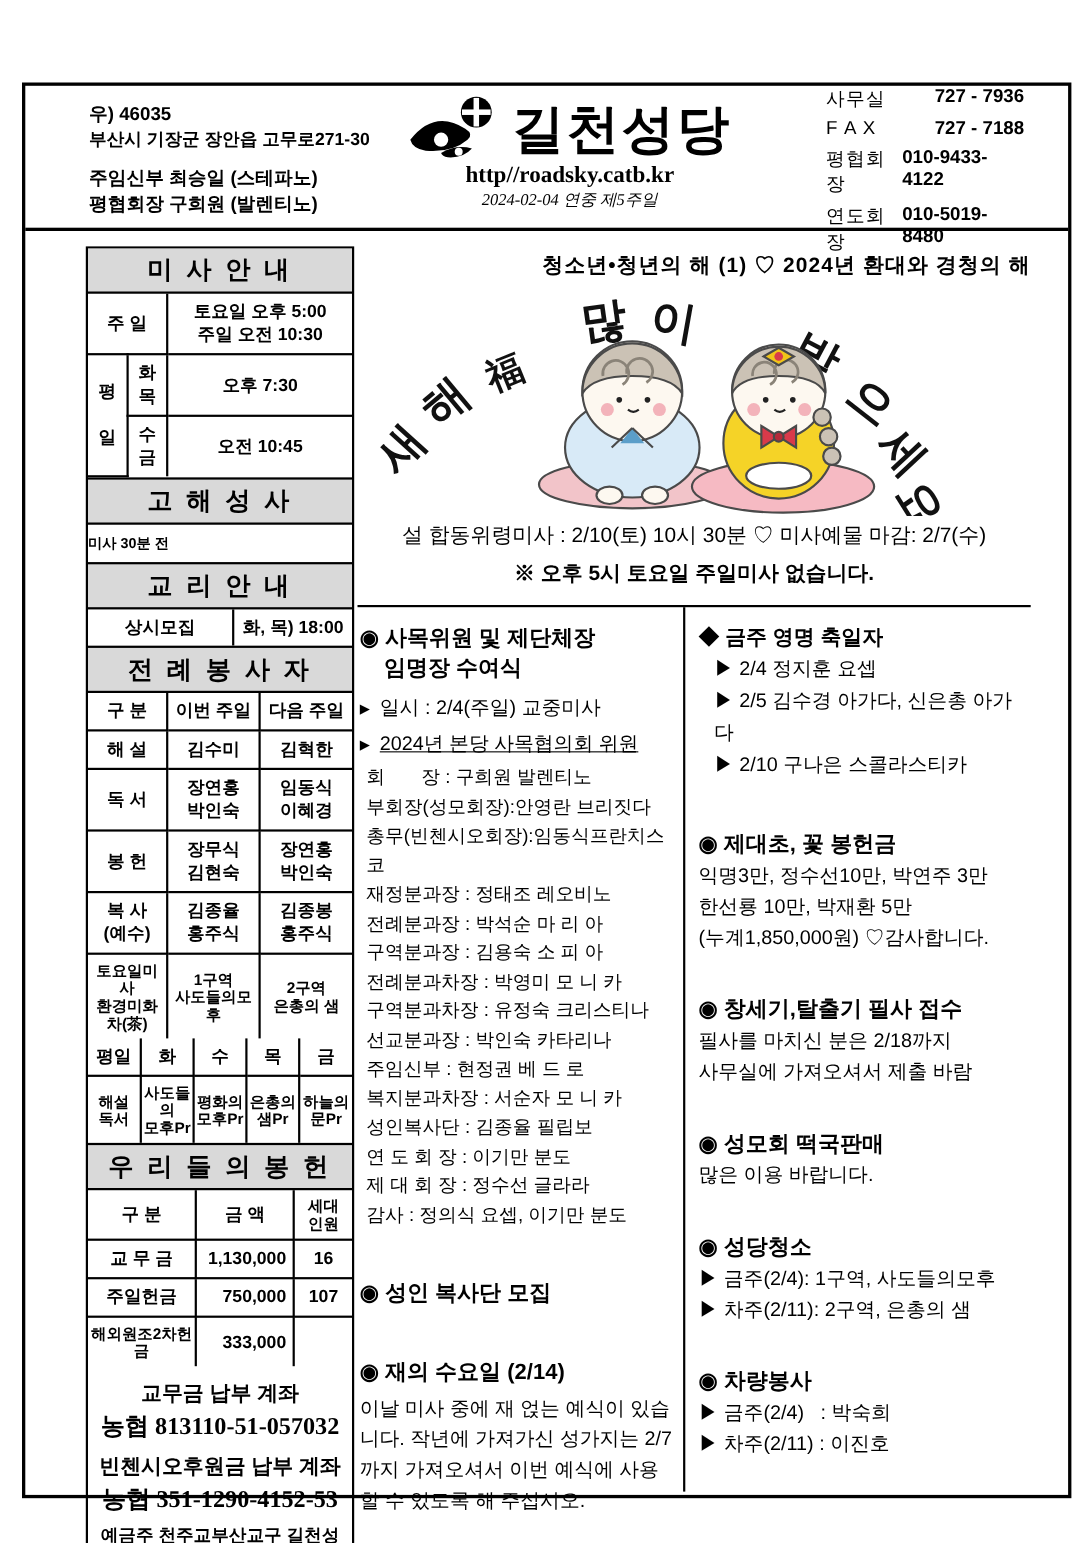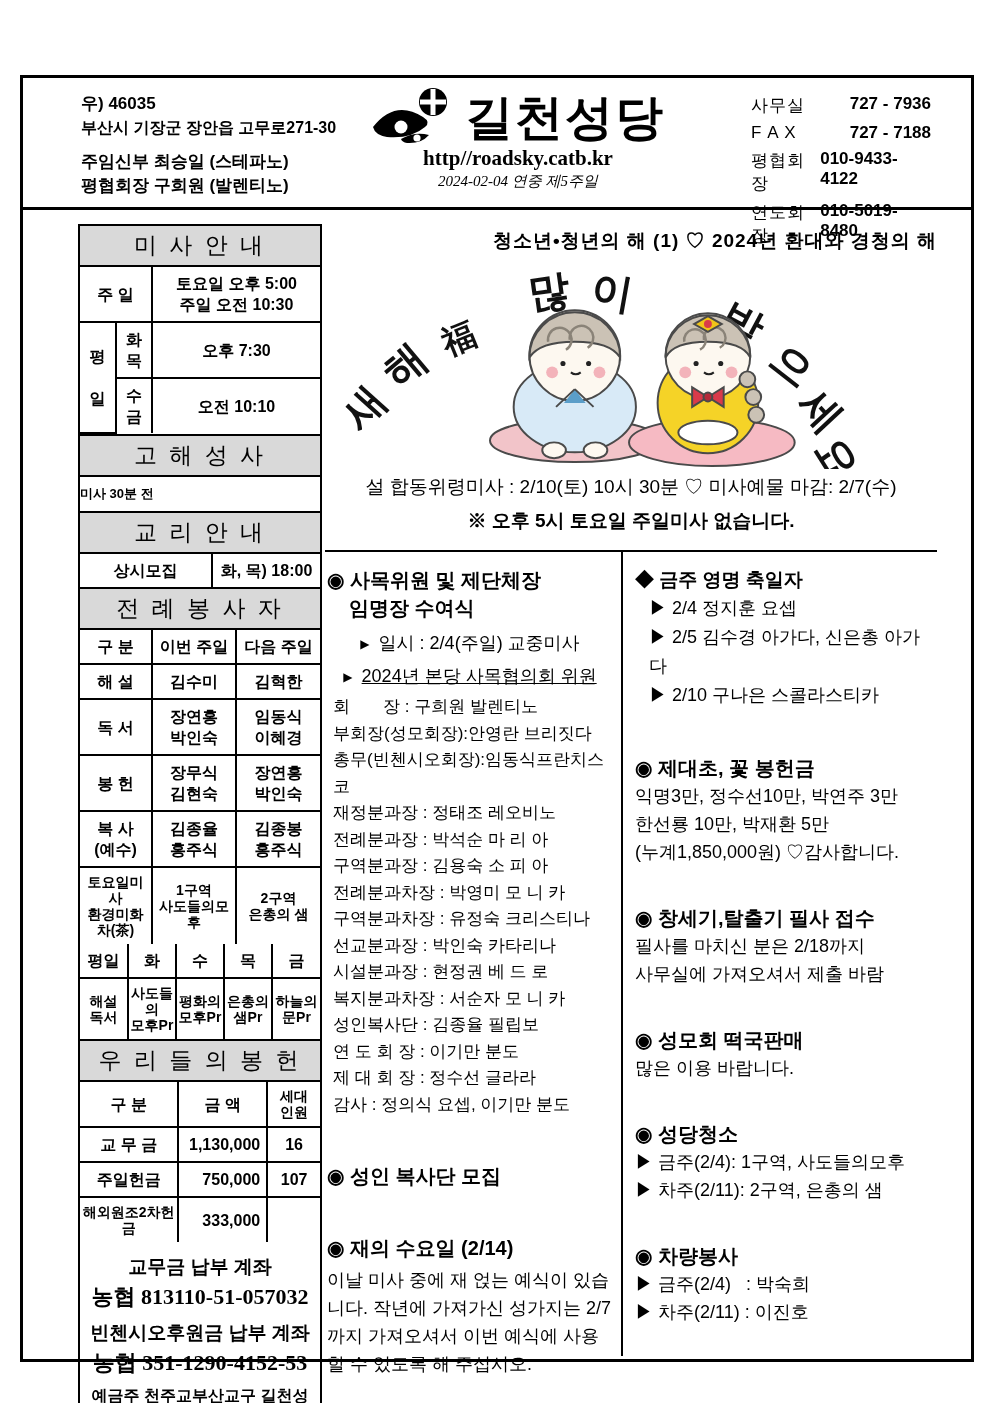--- a/index.html
+++ b/index.html
@@ -9,27 +9,27 @@
   .hdr{position:relative;height:129px;border-bottom:3px solid #000;}
   .hdr-left{position:absolute;left:58px;top:14px;line-height:24px;}
   .hdr-left .postal{font-weight:bold;font-size:17px;}
   .hdr-left .addr{font-weight:bold;font-size:16px;margin-bottom:10px;}
   .hdr-left .who{font-weight:bold;font-size:17px;}
   .hdr-center{position:absolute;left:300px;top:8px;width:390px;text-align:center;}
   .logo-row{display:flex;align-items:center;justify-content:center;gap:6px;}
   .church-name{font-size:48px;font-weight:bold;letter-spacing:2px;}
   .site{font-family:"Liberation Serif",serif;font-weight:bold;font-size:21px;margin-top:-4px;}
   .issue{font-family:"Liberation Serif",serif;font-style:italic;font-size:15px;margin-top:1px;}
-  .hdr-right{position:absolute;right:40px;top:16px;font-size:17px;}
+  .hdr-right{position:absolute;right:40px;top:0;font-size:17px;}
   .c-row{display:flex;justify-content:space-between;width:180px;margin-bottom:6px;}
   .c-label{letter-spacing:1px;}
   .c-val{font-weight:bold;}
   
   .sidebar{position:absolute;left:55px;top:146px;width:240px;border:2px solid #000;}
-  .ghead{background:#d9d9d9;border-top:2px solid #000;border-bottom:2px solid #000;text-align:center;font-weight:normal;font-size:23px;letter-spacing:3px;padding:4px 0;}
+  .ghead{background:#d9d9d9;border-top:2px solid #000;border-bottom:2px solid #000;text-align:center;font-weight:bold;font-size:23px;letter-spacing:3px;padding:4px 0;}
   .sidebar > .ghead:first-child{border-top:none;}
   table.sb{width:100%;border-collapse:collapse;table-layout:fixed;}
   table.sb td{border:2px solid #000;border-left:none;text-align:center;font-weight:bold;font-size:16px;padding:6px 1px;white-space:pre-line;line-height:21px;}
   table.sb tr td:last-child{border-right:none;}
   table.sb tr:first-child td{border-top:none;}
   table.sb tr:last-child td{border-bottom:none;}
   .plain-row{border-bottom:none;text-align:left;font-weight:bold;font-size:13px;padding:8px 0;}
   .amt{text-align:right !important;padding-right:6px !important;}
   .small{font-size:14px !important;line-height:16px !important;}
   .acct{padding:8px 4px 10px 4px;border-bottom:2px solid #000;text-align:center;}
@@ -40,21 +40,21 @@
   .main{position:absolute;left:302px;top:146px;width:612px;height:1132px;display:flex;flex-direction:column;}
   .m-title{text-align:right;font-weight:bold;font-size:19px;letter-spacing:1px;margin-top:4px;}
   .illus{height:218px;display:flex;justify-content:center;align-items:center;}
   .notice1{text-align:center;font-size:19px;margin-top:2px;}
   .notice2{text-align:center;font-weight:bold;font-size:19px;margin-top:8px;}
   .cols{flex:1;display:flex;border-top:2px solid #000;margin-top:16px;min-height:0;}
   .colL{width:296px;padding:14px 8px 0 2px;box-sizing:border-box;}
   .colR{flex:1;border-left:2px solid #000;padding:14px 2px 0 12px;box-sizing:border-box;}
   .sec-title{font-weight:bold;font-size:20px;line-height:28px;}
   .sec-title2{font-weight:bold;font-size:20px;line-height:28px;margin-left:22px;}
-  .bullet-line{font-size:18px;margin-top:9px;white-space:pre-wrap;text-align:center;}
+  .bullet-line{font-size:18px;margin-top:9px;white-space:pre-wrap;}
   .bullet{font-size:12px;vertical-align:1px;margin-right:4px;}
   .underline{text-decoration:underline;}
   .role-line{font-size:17px;line-height:26.5px;white-space:pre-wrap;margin-left:6px;}
   .body-text{font-size:18px;line-height:28px;margin-top:4px;}
   .r-line{font-size:18px;line-height:28px;white-space:pre-wrap;}
   .feast{font-size:18px;line-height:29px;margin-left:14px;white-space:pre-wrap;}
   .feast.cont{margin-left:52px;} .gap38{margin-top:38px;} .gap44{margin-top:44px;}
 </style>
 </head>
 <body>
@@ -124,21 +124,21 @@
         <td rowspan="2">평
 
 일</td>
         <td>화
 목</td>
         <td>오후  7:30</td>
       </tr>
       <tr>
         <td>수
 금</td>
-        <td>오전 10:10</td>
+        <td>오전 10:45</td>
       </tr>
     </tbody>
       </table>
     <div class="ghead">고 해 성 사</div>
     <div class="plain-row">미사 30분 전</div>
     <div class="ghead">교 리 안 내</div>
     <table class="sb">
       <colgroup>
           <col style="width:55%">
           <col>
@@ -347,21 +347,21 @@
         <div style="margin-top:6px">
           <div class="role-line">회       장 : 구희원 발렌티노</div>
           <div class="role-line">부회장(성모회장):안영란 브리짓다</div>
           <div class="role-line">총무(빈첸시오회장):임동식프란치스코</div>
           <div class="role-line">재정분과장 : 정태조 레오비노</div>
           <div class="role-line">전례분과장 : 박석순 마 리 아</div>
           <div class="role-line">구역분과장 : 김용숙 소 피 아</div>
           <div class="role-line">전례분과차장 : 박영미 모 니 카</div>
           <div class="role-line">구역분과차장 : 유정숙 크리스티나</div>
           <div class="role-line">선교분과장 : 박인숙 카타리나</div>
-          <div class="role-line">시설분과장 : 현정권 베 드 로</div>
+          <div class="role-line">주임신부 : 현정권 베 드 로</div>
           <div class="role-line">복지분과차장 : 서순자 모 니 카</div>
           <div class="role-line">성인복사단 : 김종율 필립보</div>
           <div class="role-line">연 도 회 장 : 이기만 분도</div>
           <div class="role-line">제 대 회 장 : 정수선 글라라</div>
           <div class="role-line">감사 : 정의식 요셉, 이기만 분도</div>
         </div>
         <div class="sec-title gap44">◉ 성인 복사단 모집</div>
         <div class="sec-title gap44">◉ 재의 수요일 (2/14)</div>
         <div class="body-text">이날 미사 중에 재 얹는 예식이 있습니다. 작년에 가져가신 성가지는 2/7까지 가져오셔서 이번 예식에 사용할 수 있도록 해 주십시오.</div>
       </div>

